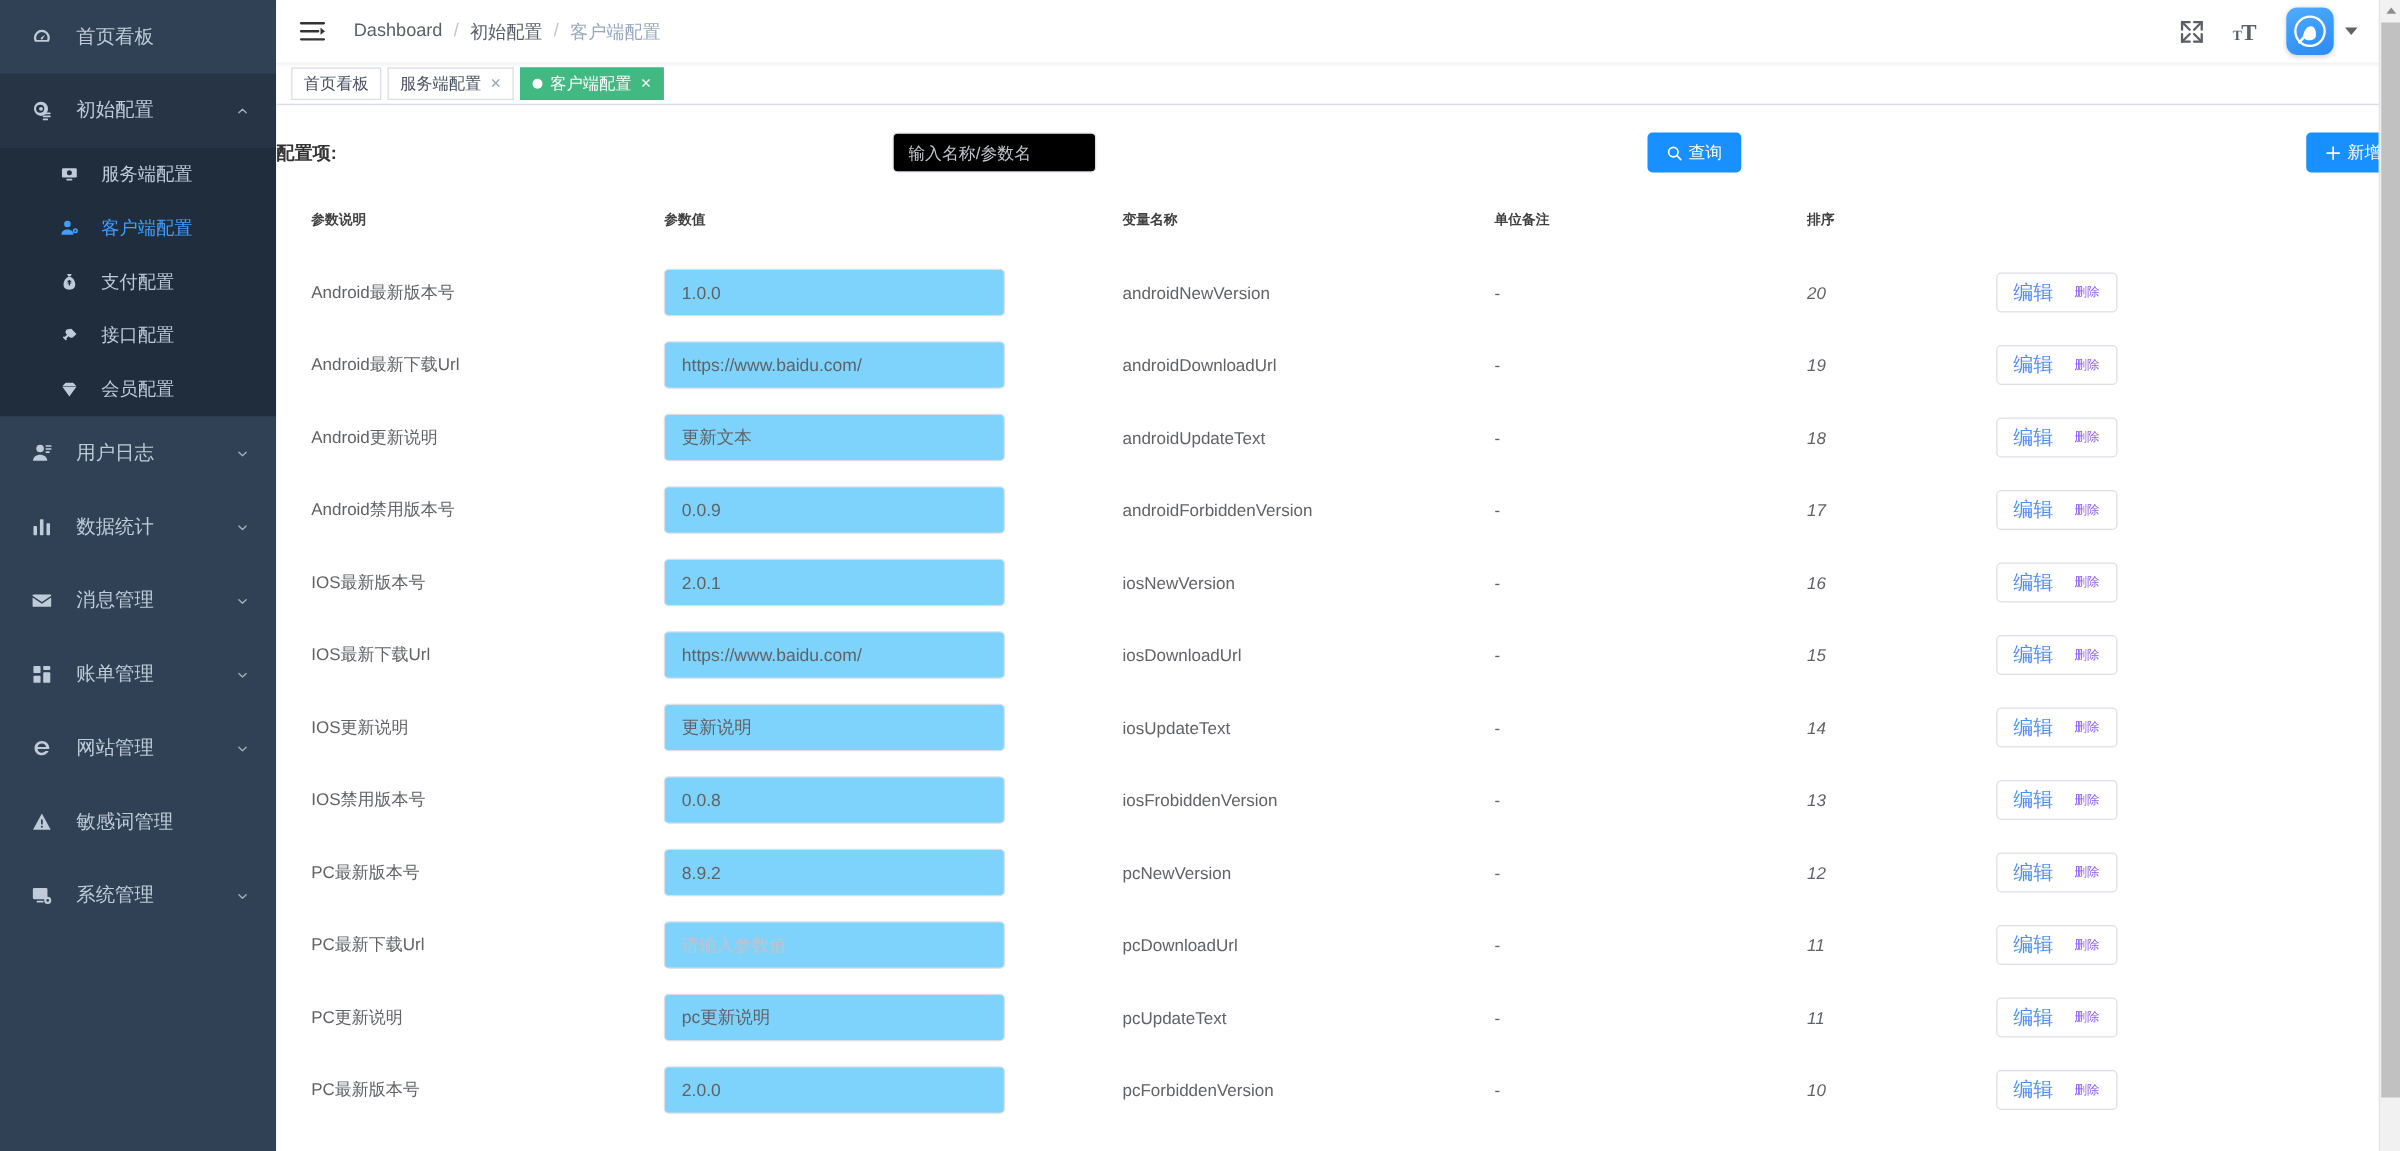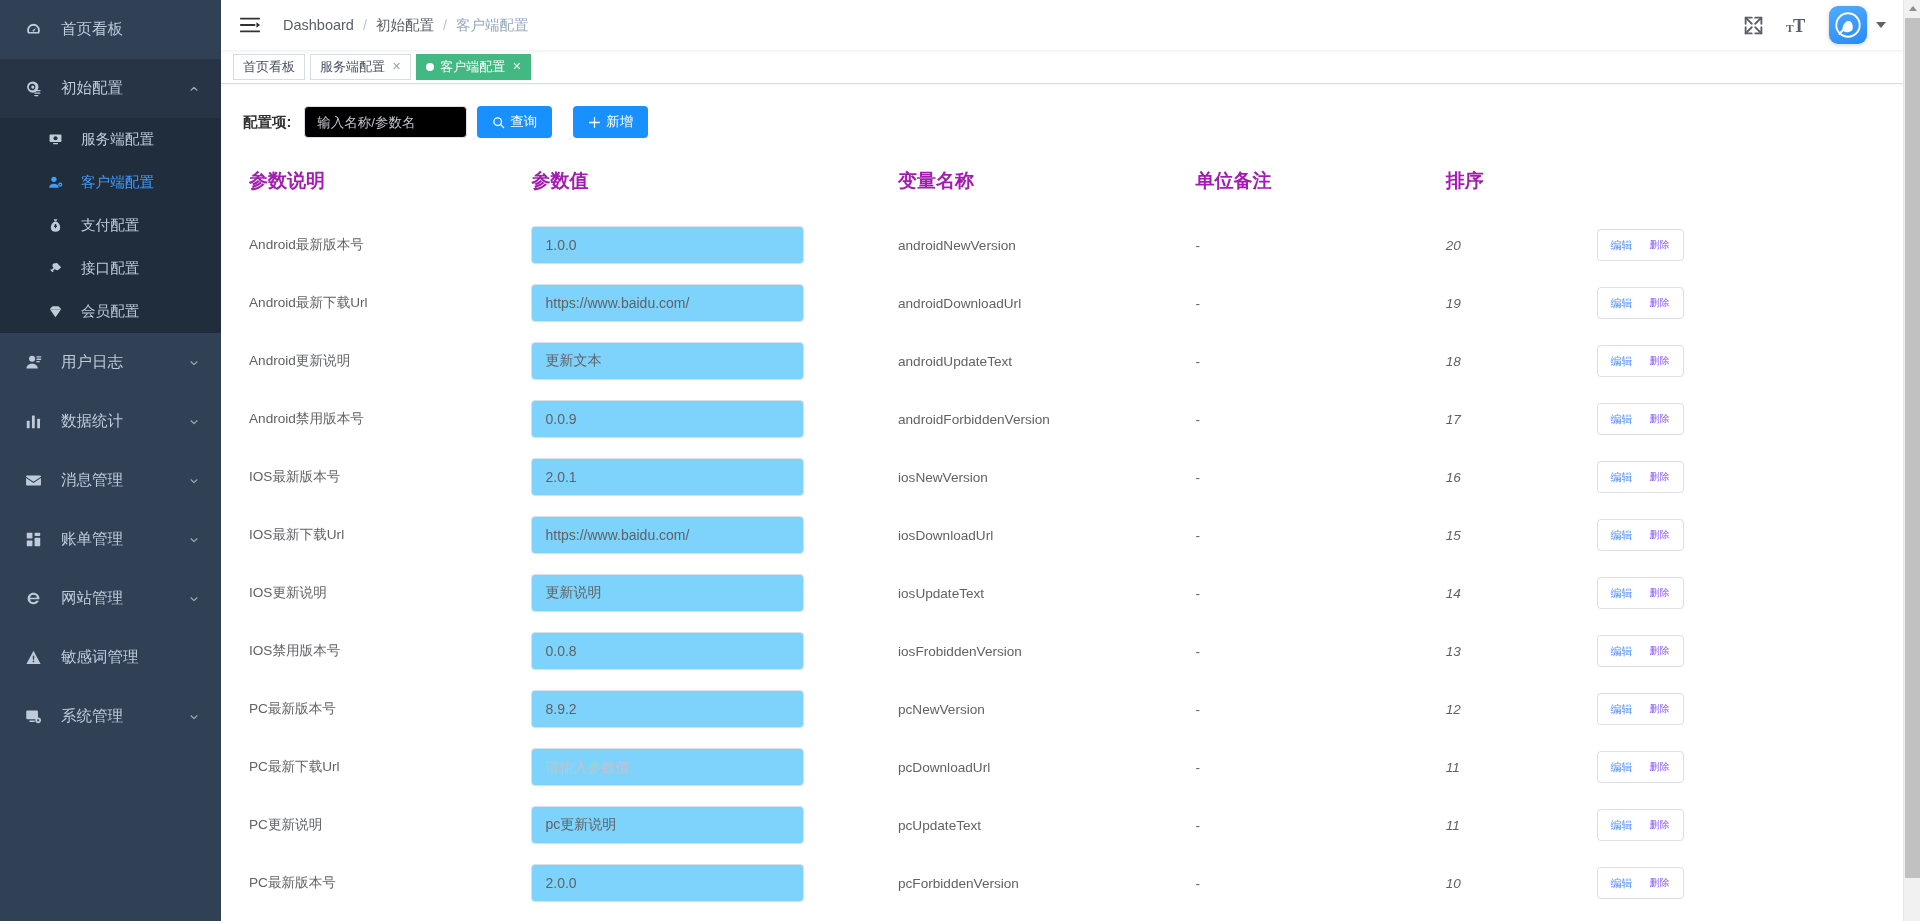--- a/index.html
+++ b/index.html
@@ -86,42 +86,42 @@
     font-size: 13px; color: #495060; cursor: pointer; border-radius: 0;
   }
   .tag.active { background: #42b983; border-color: #42b983; color: #fff; }
   .tag .dot { width: 8px; height: 8px; border-radius: 50%; background: #fff; margin-right: 6px; }
   .tag .x { margin-left: 7px; font-size: 11px; color: #9aa4b0; }
   .tag.active .x { color: #eaf7f0; }
 
   
   .content { padding: 22px 0 0 0; height: 837px; overflow: hidden; }
 
-  .filter-bar { display: flex; align-items: center; padding-left: 22px; gap: 10px; }
+  .filter-bar { display: flex; align-items: center; gap: 10px; justify-content: space-between; }
   .filter-label { font-size: 14.5px; color: #333; font-weight: bold; margin-right: 3px; }
   .filter-input {
     width: 163px; height: 32px; border: 1px solid #dcdfe6; border-radius: 4px;
     padding: 0 12px; font-size: 13.5px; color: #606266; outline: none;
     font-family: inherit; background: #000000;
   }
   .filter-input::placeholder { color: #c0c4cc; }
   .btn {
     height: 32px; border: none; border-radius: 4px; color: #fff;
     font-size: 13.5px; padding: 0 15px; cursor: pointer;
     display: inline-flex; align-items: center; gap: 5px;
     font-family: inherit; background: #1890ff;
   }
   .btn .bi { width: 13px; height: 13px; display: block; }
   .btn.add { margin-left: 11px; }
 
   
   .tbl-wrap { margin-top: 30px; width: 100%; }
   table.cfg { width: 100%; border-collapse: collapse; table-layout: fixed; }
   table.cfg th {
-    text-align: left; font-size: 19px; color: #a21caf; font-weight: bold;
+    text-align: left; font-size: 11px; color: #404040; font-weight: bold;
     padding: 0 0 22px 0; height: 22px;
   }
   table.cfg td {
     font-size: 13.6px; color: #606266; padding: 10px 0; height: 54px;
     vertical-align: middle;
   }
   .c1 { width: 288px; padding-left: 28px !important; }
   .c2 { width: 340px; }
   .c3 { width: 276px; }
   .c4 { width: 232px; }
@@ -134,21 +134,21 @@
     font-family: inherit; background: #7dd3fc;
   }
   .cell-input::placeholder { color: #c0c4cc; }
   .var-name { color: #606266; }
   .unit { color: #909399; }
   .sortnum { color: #606266; font-style: italic; }
   .actions {
     display: inline-flex; align-items: center; border: 1px solid #dcdfe6;
     border-radius: 4px; height: 32px; padding: 0 13px; gap: 17px; background:#fff;
   }
-  .act-edit { color: #4f8ef7; font-size: 11px; cursor: pointer; }
+  .act-edit { color: #4f8ef7; font-size: 16px; cursor: pointer; }
   .act-del { color: #8b5cf6; font-size: 10px; cursor: pointer; }
 
   
   .pagescroll {
     position: absolute; top: 0; right: 0; width: 17px; height: 921px;
     background: #f1f1f1; border-left: 1px solid #e4e4e4; z-index: 20;
   }
   .ps-up {
     height: 17px; width: 17px; background: #f1f1f1;
     display: flex; align-items: center; justify-content: center;

